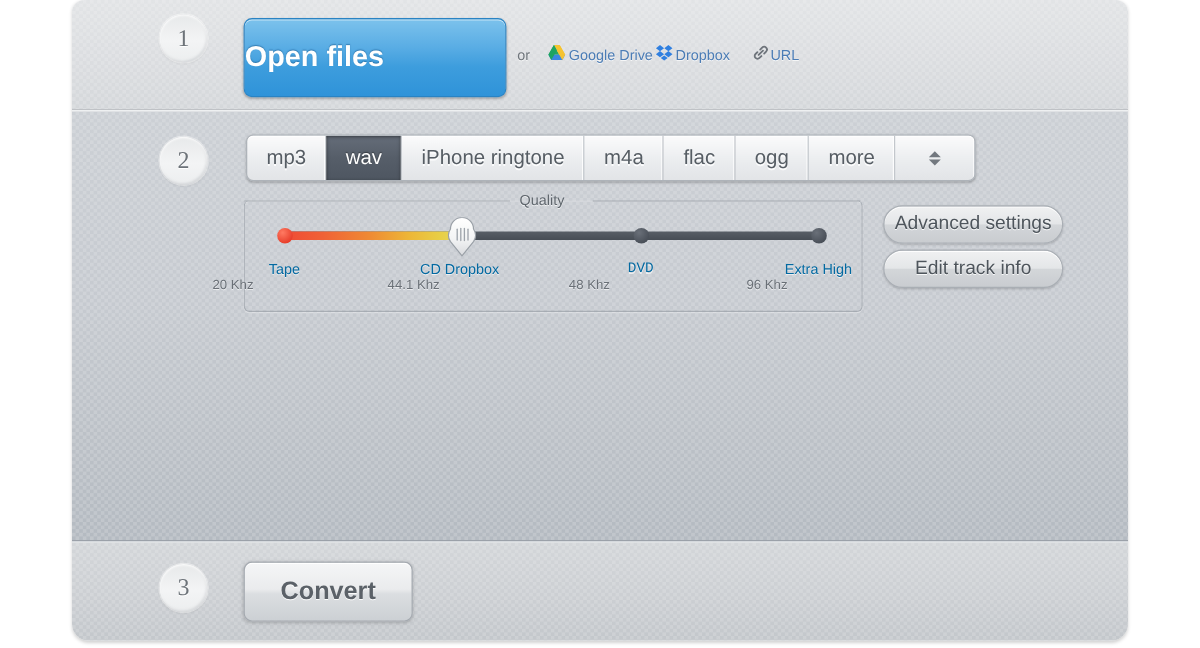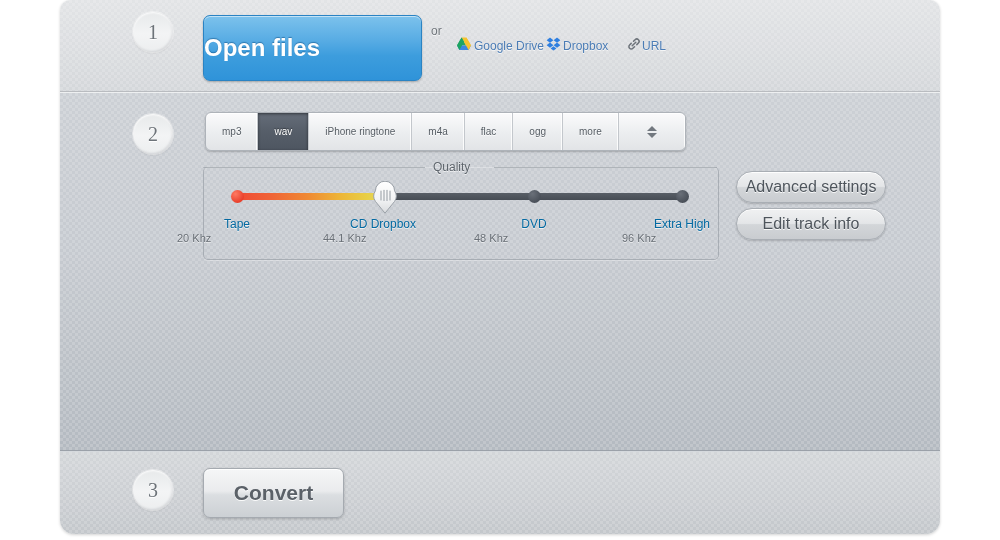--- a/index.html
+++ b/index.html
@@ -89,21 +89,21 @@
       0 1px 2px rgba(0,0,0,0.25);
     color:#fff;
     font-size:24px; font-weight:bold;
     display:flex; align-items:center; justify-content:flex-start;
     text-shadow: 0 -1px 1px rgba(0,60,110,0.45);
     cursor:pointer;
   }
 
   
   #or-text {
-    position:absolute; left:371px; top:24px;
+    position:absolute; left:371px; top:39px;
     font-size:12px; color:#6f757b;
     text-shadow:0 1px 0 rgba(255,255,255,0.75);
   }
   .cloud-link {
     position:absolute; top:39px;
     font-size:12px; color:#4b7cb5;
     text-decoration:none; cursor:pointer;
     text-shadow:0 1px 0 rgba(255,255,255,0.7);
     white-space:nowrap;
   }
@@ -125,21 +125,21 @@
     display:flex;
     border-radius:6px;
     background: linear-gradient(180deg,#fbfbfc 0%, #eceef0 52%, #e2e4e7 100%);
     border:1px solid #aeb3b9;
     box-shadow: 0 1px 2px rgba(0,0,0,0.22), inset 0 1px 0 #fff;
     overflow:hidden;
   }
   .tab {
     display:flex; align-items:center; justify-content:center;
     padding:0 16px;
-    font-size:10px; color:#565d64;
+    font-size:17px; color:#565d64;
     border-right:1px solid #c3c7cc;
     box-shadow: inset -1px 0 0 rgba(255,255,255,0.85);
     text-shadow:0 1px 0 rgba(255,255,255,0.85);
     cursor:pointer;
     background: transparent;
     white-space:nowrap;
   }
   .tab.selected {
     background: linear-gradient(180deg,#656d79 0%, #565e69 50%, #4e5661 100%);
     color:#fff;
@@ -215,21 +215,21 @@
   }
   .sl-sub {
     position:absolute; width:120px;
     font-size:11px; color:#6a7077;
     text-shadow:0 1px 0 rgba(255,255,255,0.6);
   }
   #lab-tape   { left:117px; top:217px; }
   #sub-tape   { left:117px; top:232px; }
   #lab-cd     { left:263px; top:217px; }
   #sub-cd     { left:263px; top:232px; }
-  #lab-dvd    { left:414px; top:217px; }
+  #lab-dvd    { left:414px; top:217px;font-family:Liberation Mono, monospace; }
   #sub-dvd    { left:414px; top:232px; }
   #lab-extra  { left:562px; top:217px; }
   #sub-extra  { left:562px; top:232px; }
 
   
   .pill-btn {
     position:absolute;
     width:148px; height:30px;
     border-radius:16px;
     background: linear-gradient(180deg,#f0f1f2 0%, #e4e6e8 48%, #d3d6d9 52%, #c9ccd0 100%);

